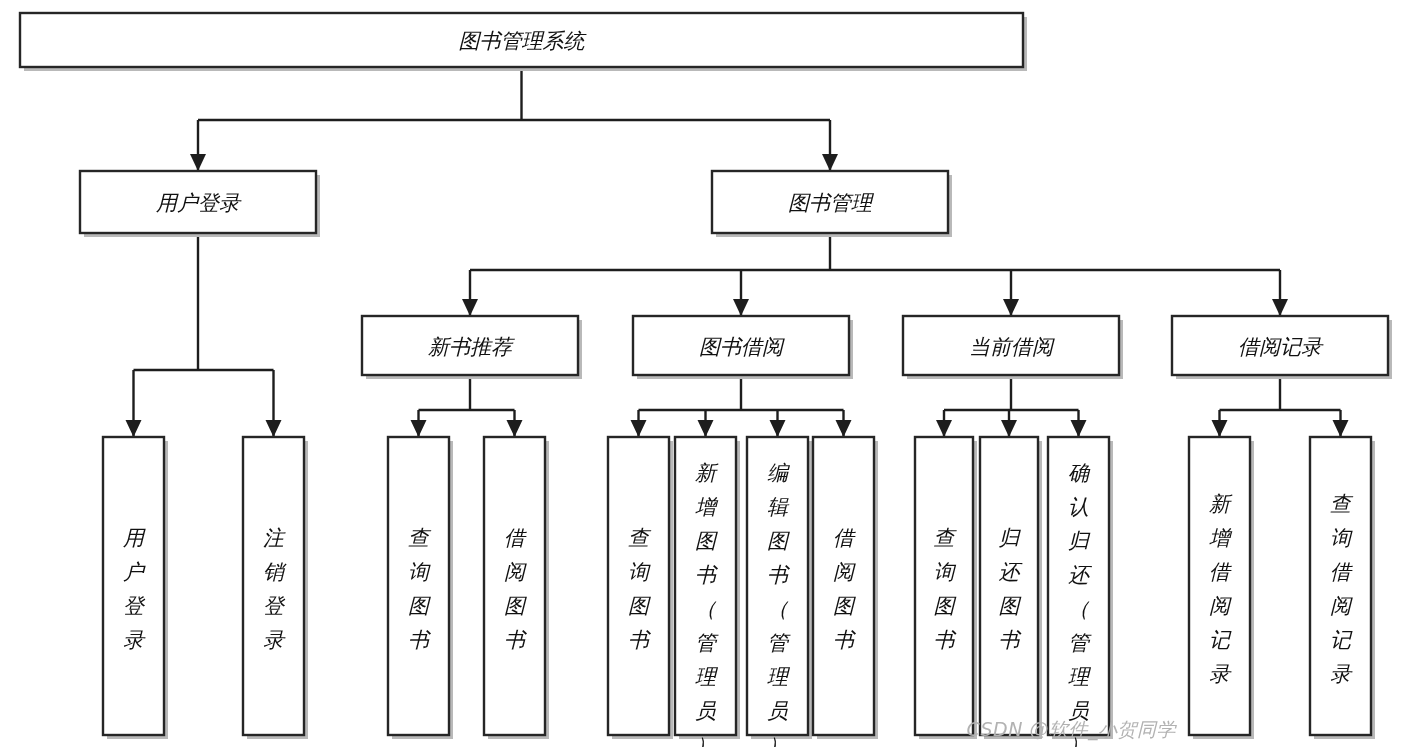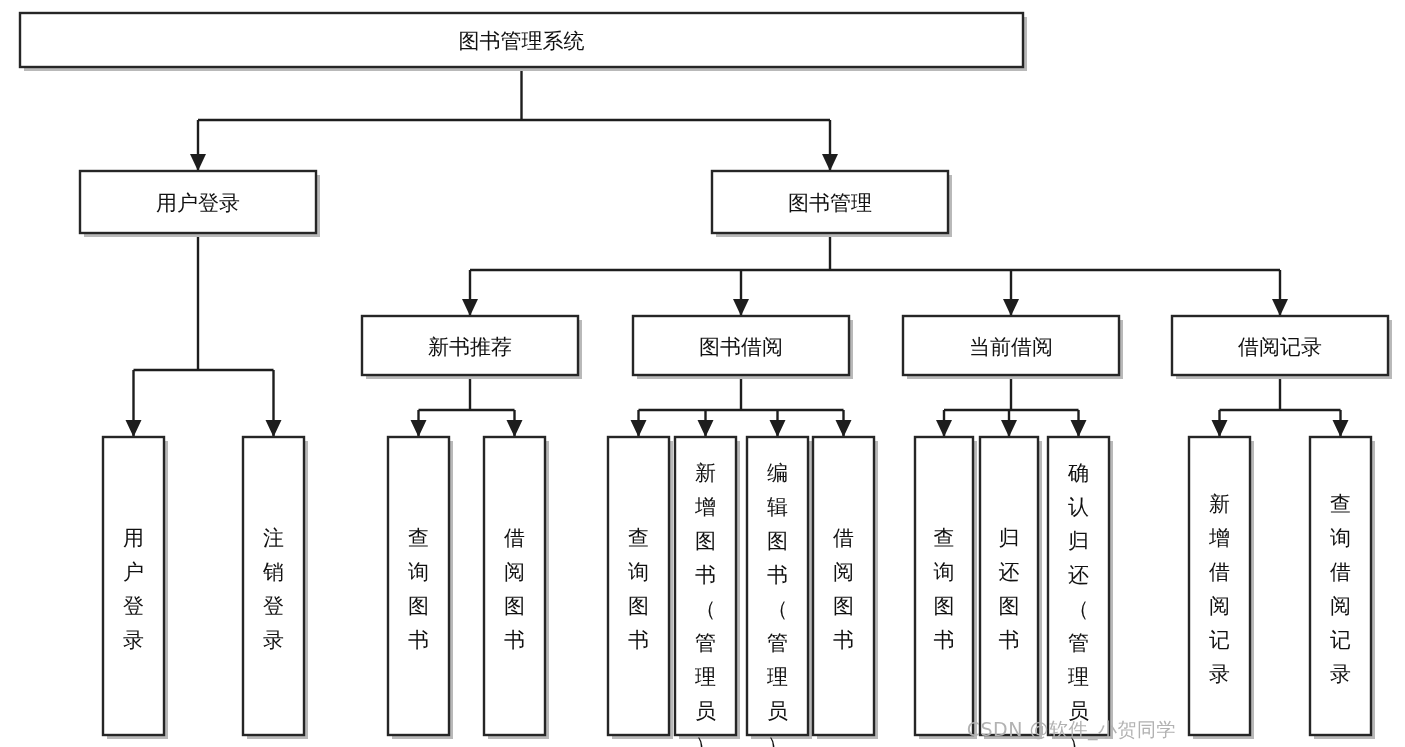--- a/index.html
+++ b/index.html
@@ -1,21 +1,21 @@
 <!DOCTYPE html>
 <html><head>
 <meta charset="utf-8">
 <style>
   html,body{margin:0;padding:0;background:#ffffff;}
   body{
     width:1405px;height:747px;
     font-family:"DejaVu Sans","Liberation Sans",sans-serif;
     overflow:hidden;
   }
-  #diagram-root{position:relative;width:1182px;height:747px;background:#fff;}
+  #diagram-root{position:relative;width:1182px;height:747px;background:#fff;font-style:italic;}
   svg{display:block;}
   .node-box{
     fill:#ffffff;
     stroke:#262626;
     stroke-width:2.4;
   }
   .node-shadow{
     fill:#b9b9b9;
     stroke:none;
   }

